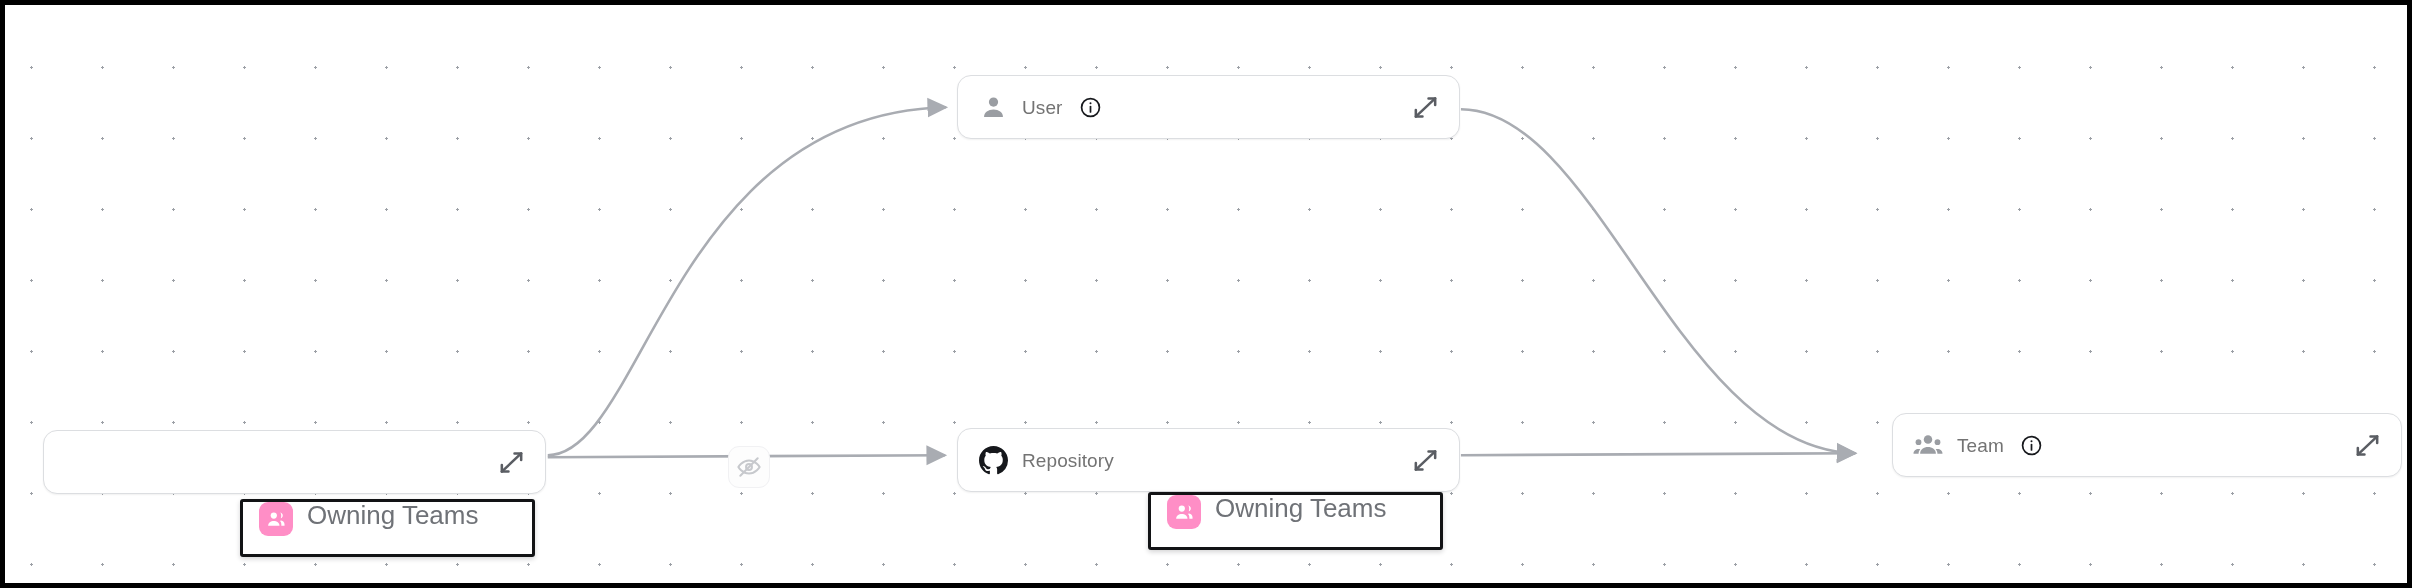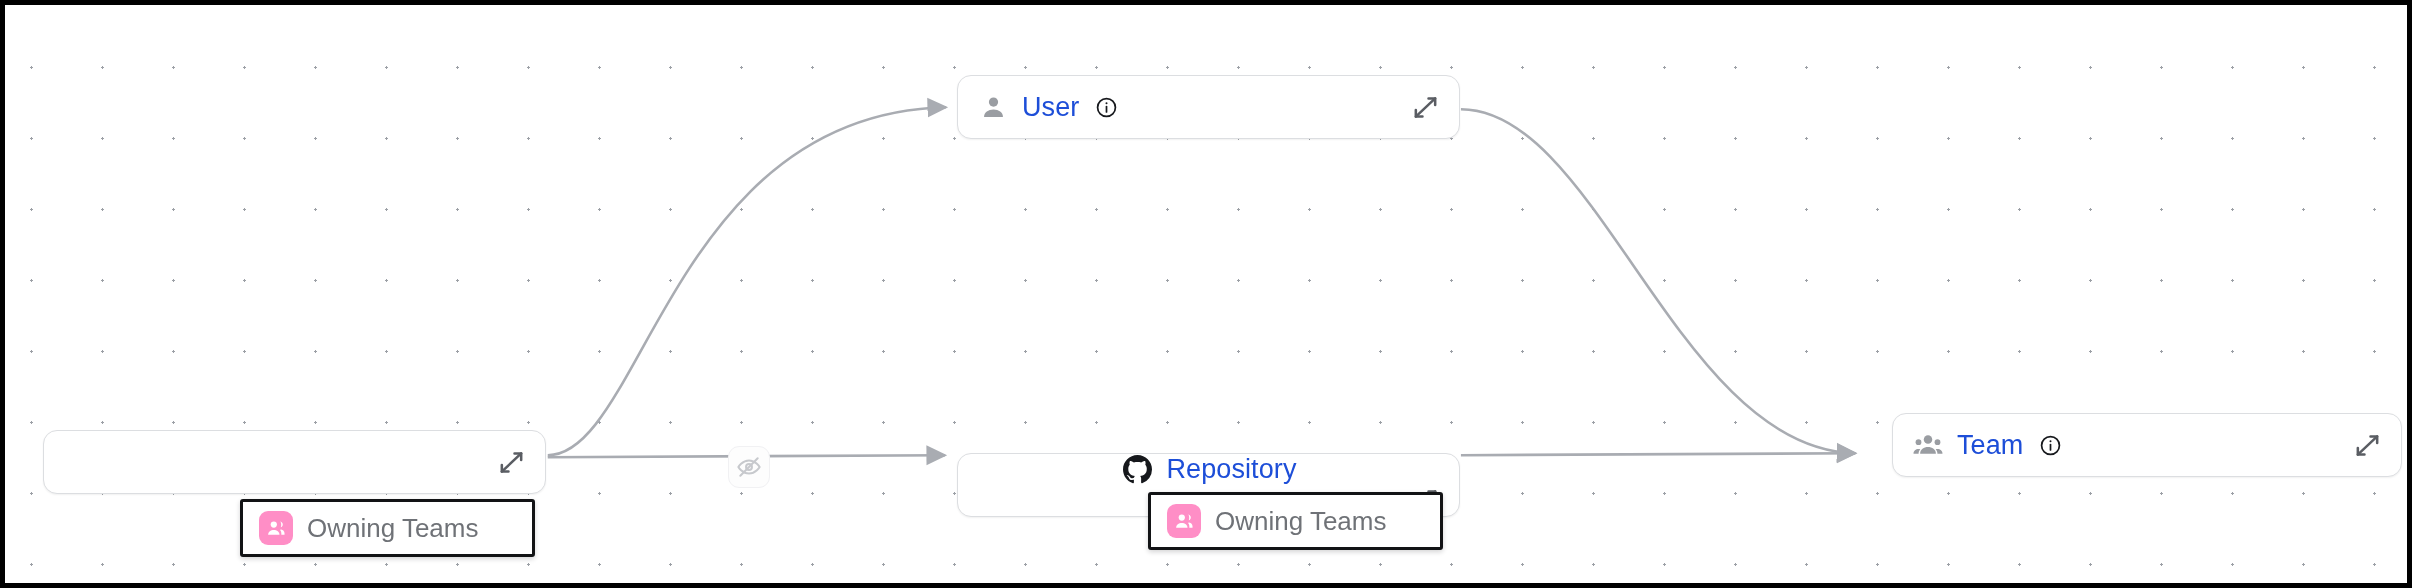--- a/index.html
+++ b/index.html
@@ -46,23 +46,23 @@
     padding: 0 18px 0 20px;
   }
   .node-left {
     display: flex;
     align-items: center;
     gap: 14px;
     flex: 1 1 auto;
     min-width: 0;
   }
   .node-label {
-    font-size: 27px;
+    font-size: 19px;
     line-height: 1;
-    color: #1d4ed8;
+    color: #737373;
     letter-spacing: 0.1px;
     white-space: nowrap;
   }
   .node-icon {
     width: 30px;
     height: 30px;
     display: inline-flex;
     align-items: center;
     justify-content: center;
     flex: 0 0 auto;
@@ -82,32 +82,32 @@
     display: inline-flex;
     align-items: center;
     justify-content: center;
     flex: 0 0 auto;
     margin-left: auto;
   }
 
   
   #node-pull-request { left: 38px;   top: 425px; width: 503px; height: 64px; }
   #node-user         { left: 952px;  top: 70px;  width: 503px; height: 64px; }
-  #node-repository   { left: 952px;  top: 448px; width: 503px; height: 64px; flex-direction: column; }
+  #node-repository   { left: 952px;  top: 423px; width: 503px; height: 64px; }
   #node-team         { left: 1866px; top: 408px; width: 510px; height: 64px; margin-left: 21px; }
 
   
   .chip {
     position: absolute;
     box-sizing: border-box;
     background: #ffffff;
     border: 3px solid #121315;
     border-radius: 3px;
     display: flex;
-    align-items: center;
+    align-items: flex-start;
     gap: 14px;
     padding: 0 16px;
     box-shadow: 0 2px 5px rgba(16,18,22,0.18);
   }
   .chip-icon {
     width: 34px;
     height: 34px;
     border-radius: 9px;
     background: #ff8ec6;
     display: inline-flex;

